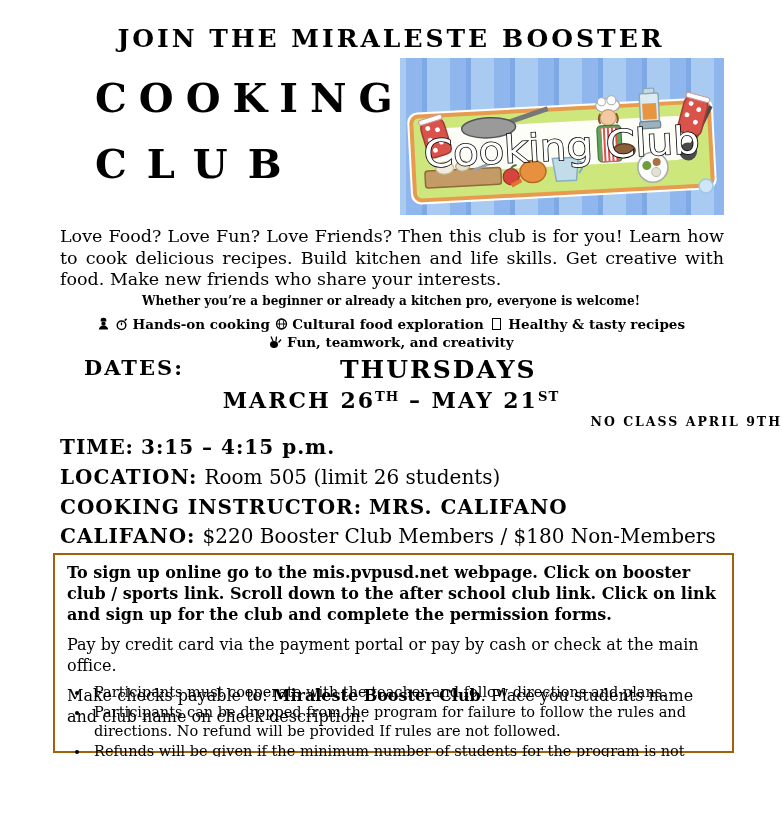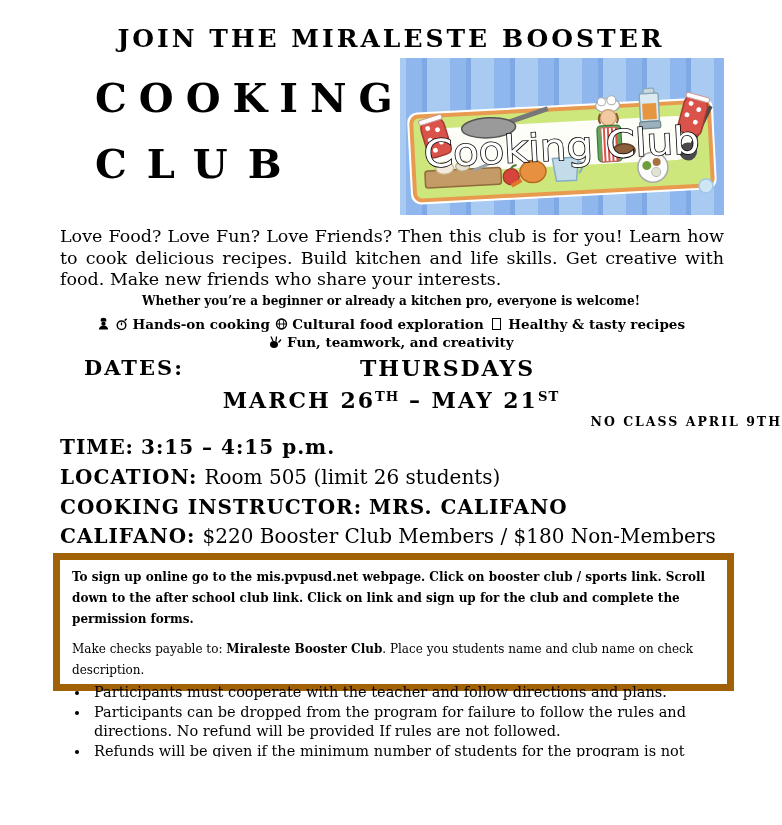--- a/index.html
+++ b/index.html
@@ -24,43 +24,43 @@
     position:absolute; left:0; top:294px; width:100%;
     text-align:center; font-size:12px; font-weight:bold;
   }
   .features { position:absolute; left:0; width:100%; text-align:center; font-size:13.5px; font-weight:bold; }
   .features.l1 { top:316px; }
   .features.l2 { top:334px; }
   .features svg { vertical-align:-2px; }
   .box-glyph { display:inline-block; width:9px; height:12px; border:1px solid #000; vertical-align:-1px; margin:0 3px; }
 
   .dates-label { position:absolute; left:60px; top:355px; font-size:21px; font-weight:bold; letter-spacing:2px;margin-left:24px; }
-  .dates-value { position:absolute; left:340px; top:355px; font-size:22px; font-weight:bold; letter-spacing:2px;margin-left:20px; }
+  .dates-value { position:absolute; left:340px; top:355px; font-size:25px; font-weight:bold; letter-spacing:2px; }
   .march-line {
     position:absolute; left:0; top:387px; width:100%; text-align:center;
     font-size:22px; font-weight:bold; letter-spacing:2px;
   }
   .march-line sup { font-size:60%; vertical-align:7px; letter-spacing:1px; }
   .no-class {
     position:absolute; left:0; top:414px; width:100%; text-align:right;
     font-size:12.5px; font-weight:bold; letter-spacing:2px;
   }
   .info { position:absolute; left:60px; font-size:20px; }
   .info .lbl { font-weight:bold; letter-spacing:1px; margin-right:7px; }
   .info .val { font-weight:normal; }
   .info .valb { font-weight:bold; letter-spacing:1px; }
   .info.time { top:435px; }
   .info.loc  { top:465px; }
   .info.inst { top:495px; }
   .info.price{ top:524px; }
 
   .signup-box {
     position:absolute; left:53px; top:553px; width:681px;
-    border:7px solid #a16207; padding:7px 12px 3px 12px;
-    font-size:12px; line-height:21px;
+    border:2px solid #a16207; padding:7px 12px 24px 12px;
+    font-size:16px; line-height:21px;
   }
   .signup-box p { margin-bottom:9px; }
   .signup-box p:last-child { margin-bottom:0; }
   .signup-box .b1 { font-weight:bold; }
 
   .rules {
     position:absolute; left:56px; top:683px; width:692px;
     font-size:14.5px; line-height:19.5px; list-style:disc;
     padding-left:34px;
   }
@@ -236,20 +236,21 @@
   </div>
   <div class="info inst">
     <span class="lbl">COOKING INSTRUCTOR:</span><span class="lbl">MRS. CALIFANO</span>
   </div>
   <div class="info price">
     <span class="lbl">CALIFANO:</span><span class="val">$220 Booster Club Members / $180 Non-Members</span>
   </div>
 
   <div class="signup-box">
     <p class="b1">To sign up online go to the mis.pvpusd.net webpage.  Click on booster club / sports link.  Scroll down to the after school club link. Click on link and sign up for the club and complete the permission forms.</p>
+    <p>Pay by credit card via the payment portal or pay by cash or check at the main office.</p>
     <p><span>Make checks payable to: </span><b>Miraleste Booster Club</b><span>.  Place you students name and club name on check description.</span></p>
   </div>
 
   <ul class="rules">
     <li>Participants must cooperate with the teacher and follow directions and plans.</li>
     <li>Participants can be dropped from the program for failure to follow the rules and directions.  No refund will be provided If rules are not followed.</li>
     <li>Refunds will be given if the minimum number of students for the program is not reached.</li>
     <li>Refunds can be given to any participant who has an injury or prolonged illness if a doctor’s note is provided.</li>
   </ul>
 

